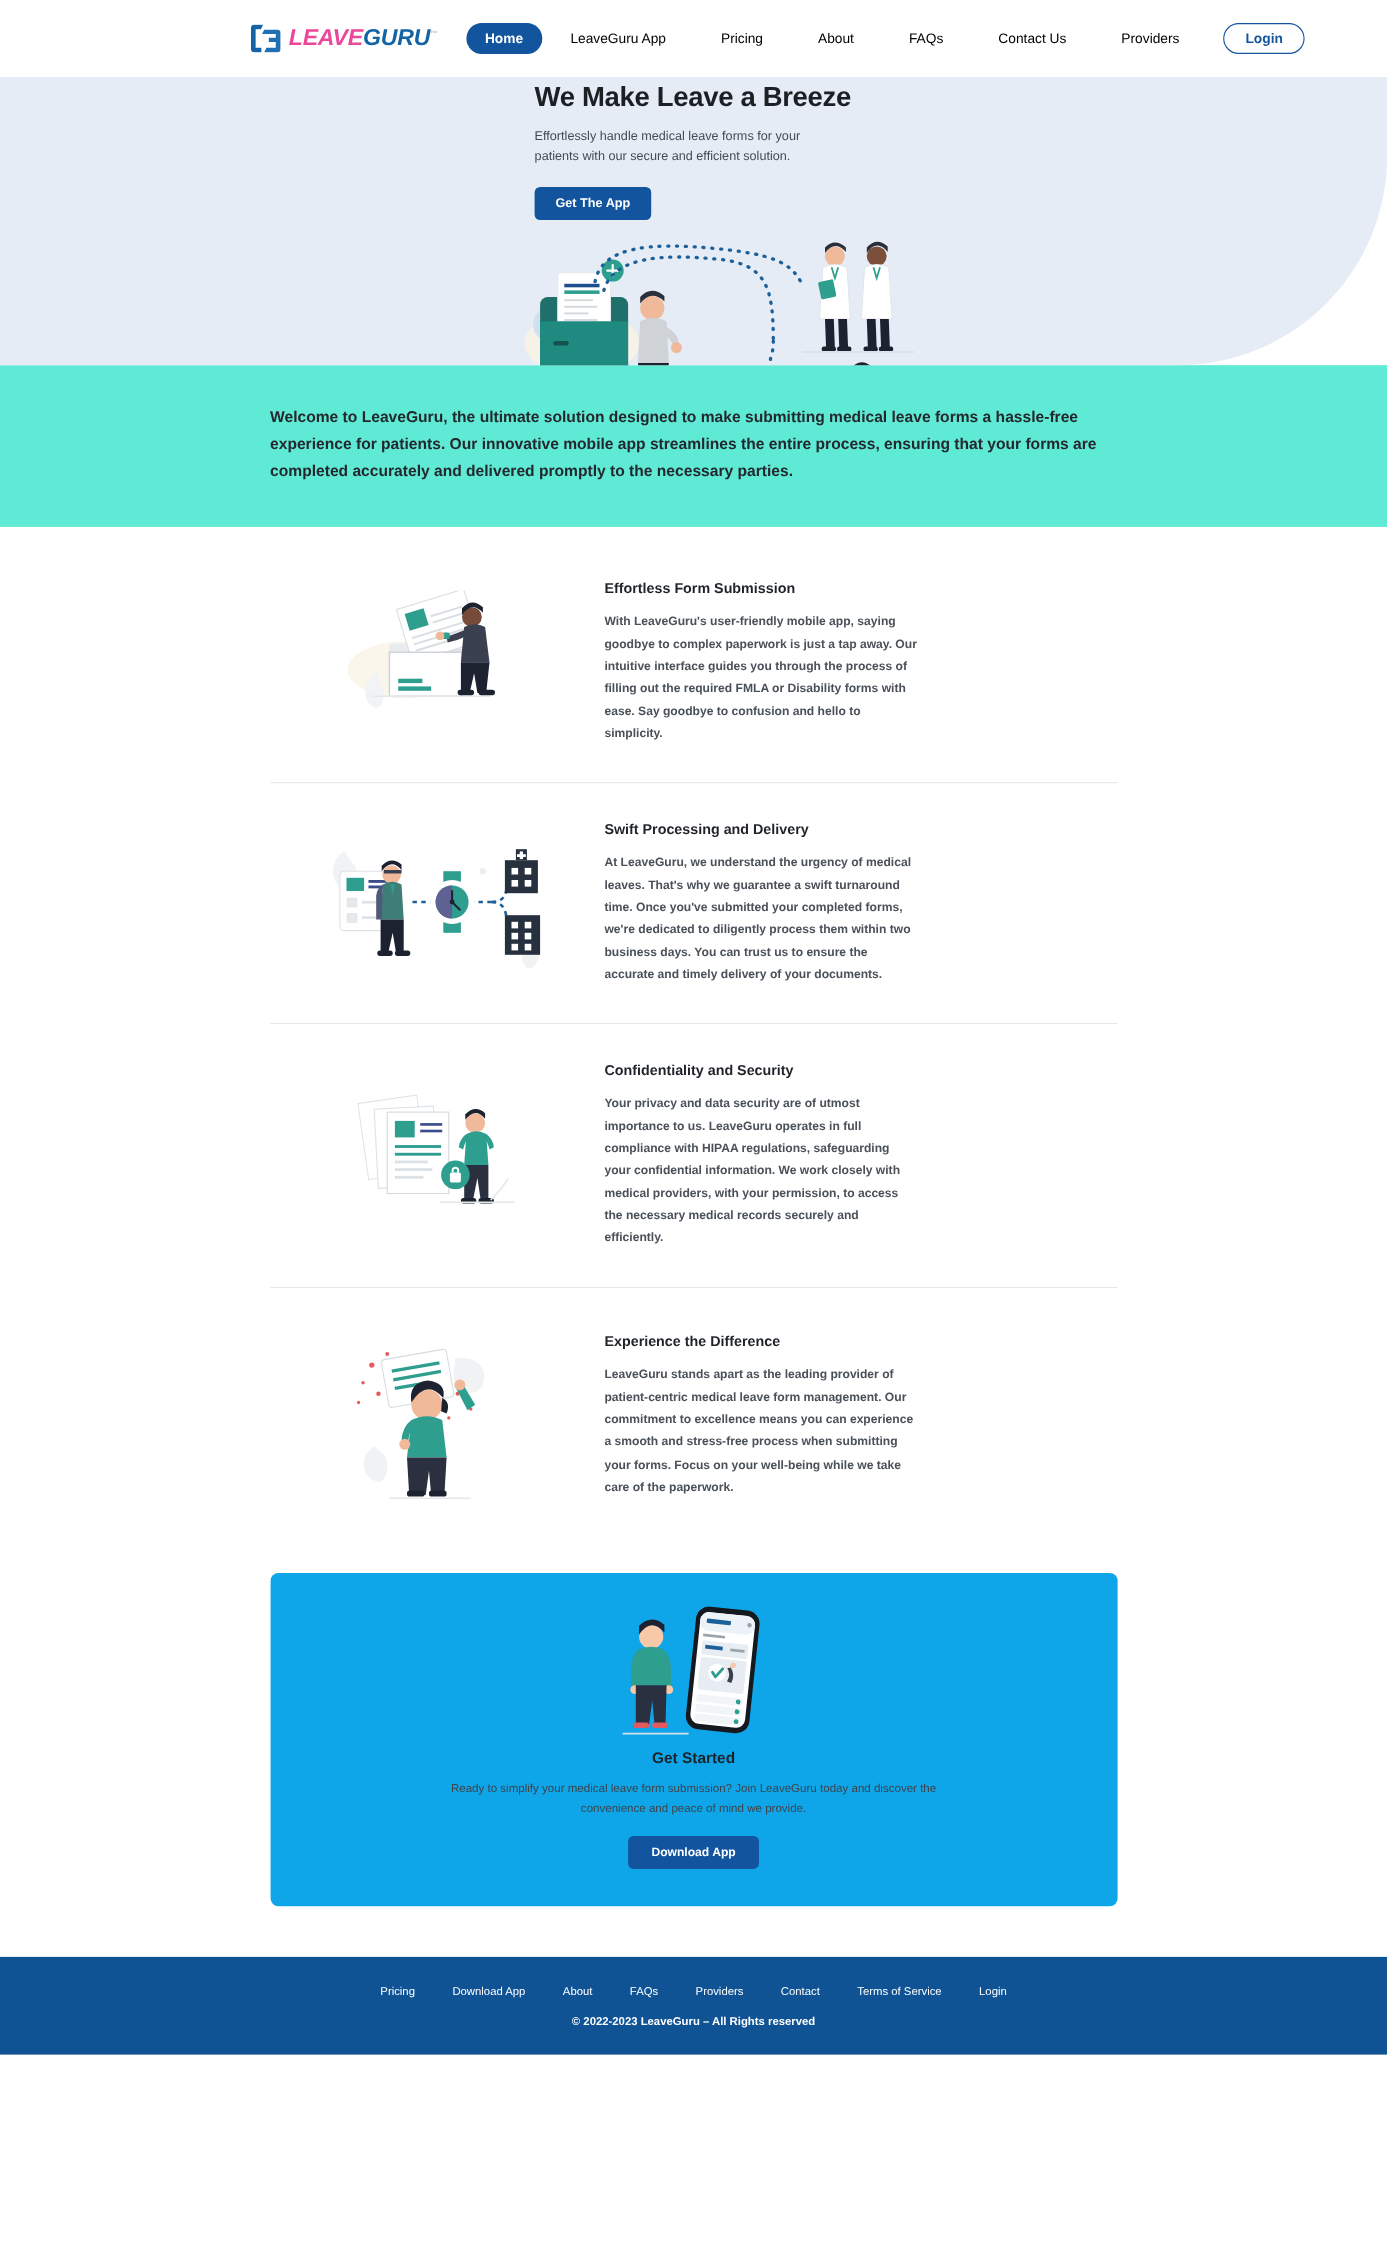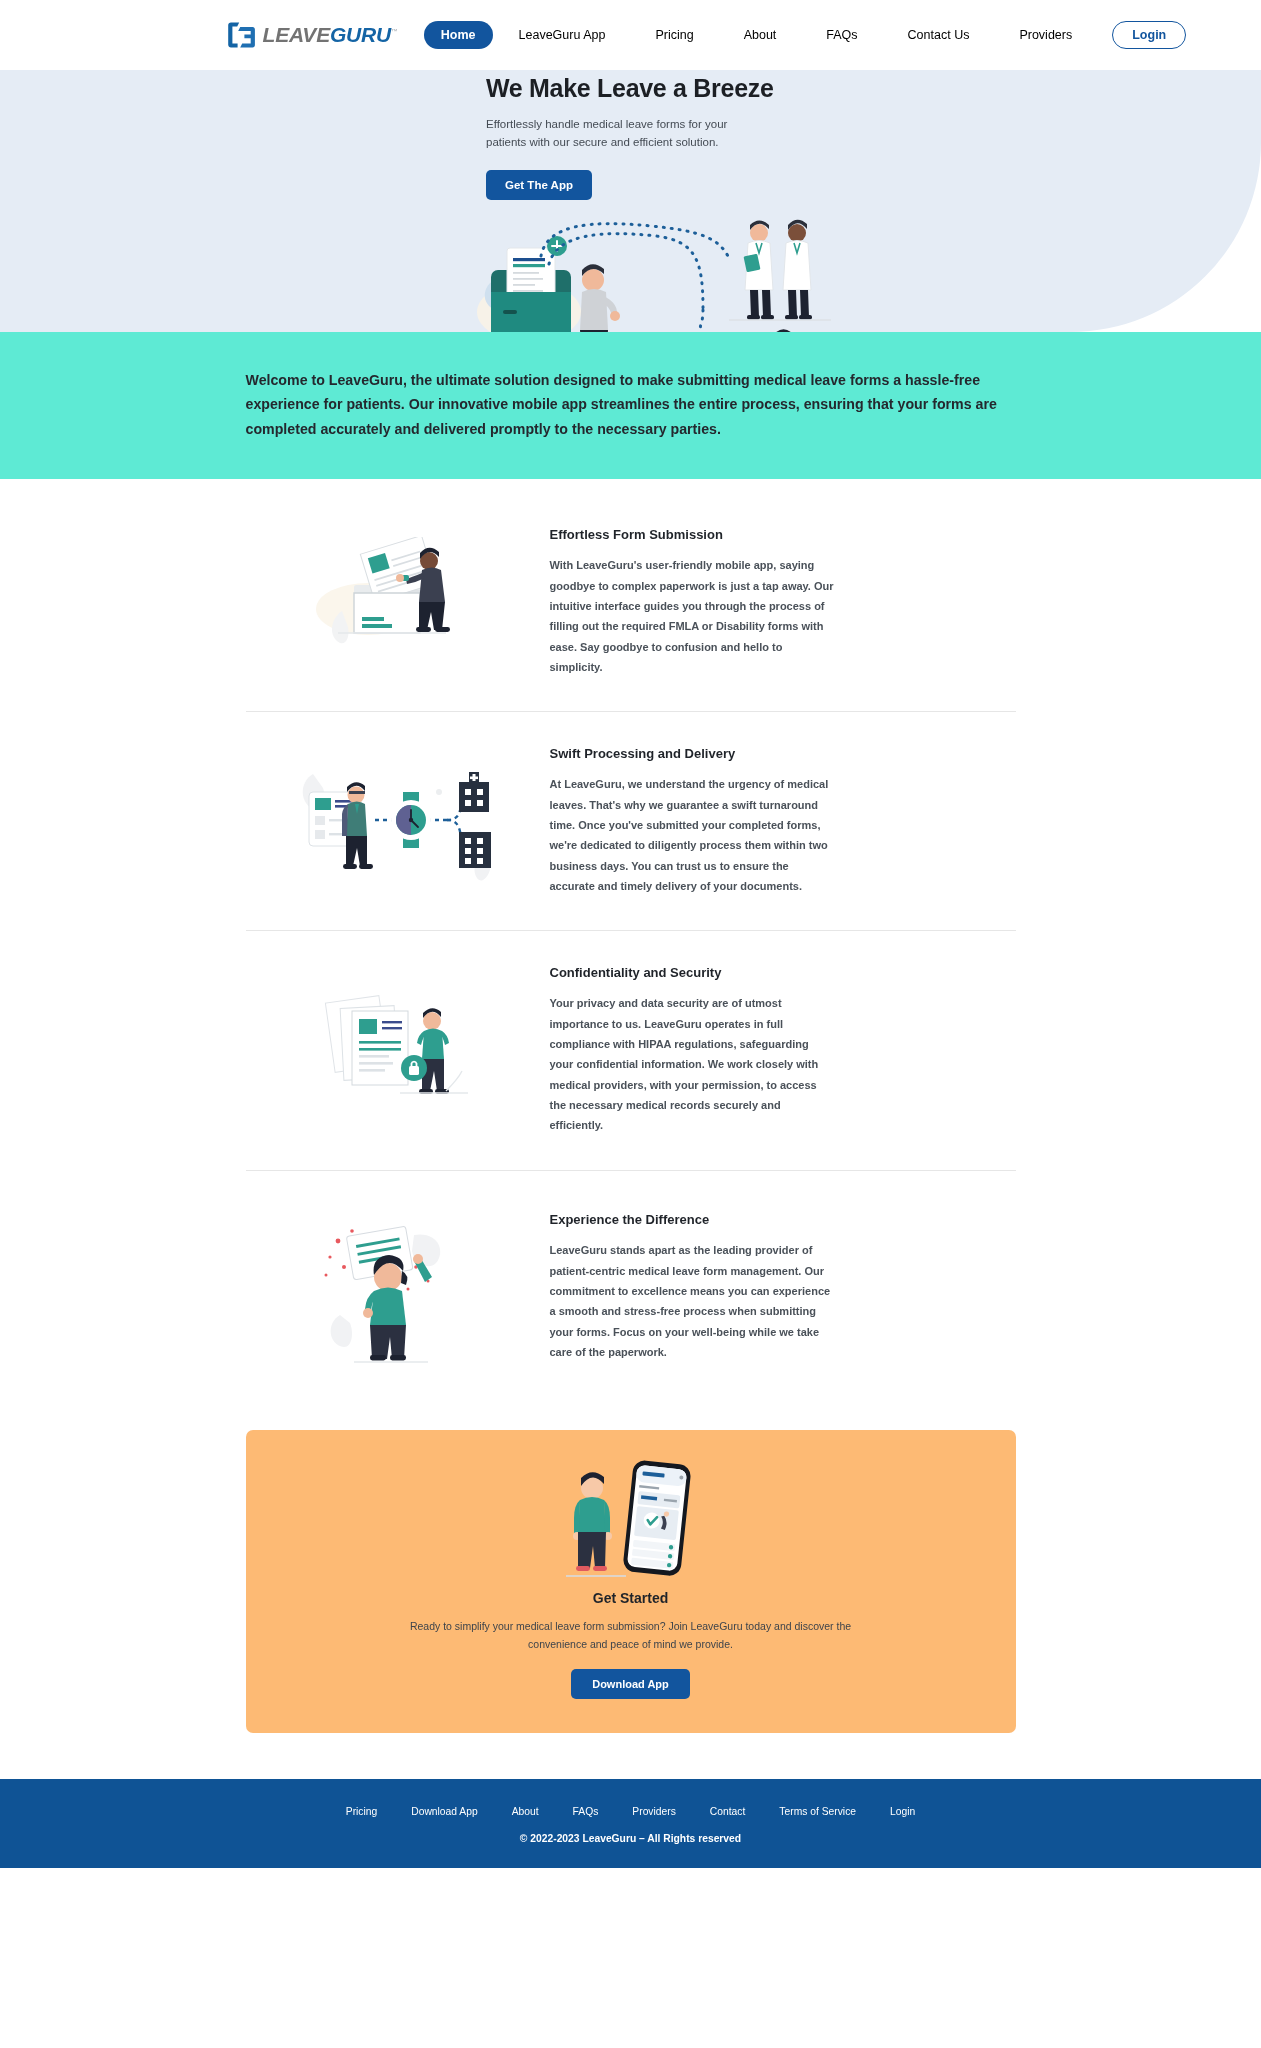--- a/index.html
+++ b/index.html
@@ -33,21 +33,21 @@
     margin-right: 26px;
   }
   .logo-mark { width: 30px; height: 26px; flex: none; display:block; }
   .logo-text {
     font-size: 21px;
     font-weight: 700;
     font-style: italic;
     letter-spacing: -0.2px;
     white-space: nowrap;
   }
-  .logo-text .lt-grey { color: #737373; }
+  .logo-text .lt-grey { color: #ec4899; }
   .logo-text .lt-blue { color: #1464a5; }
   .logo-tm { font-size: 7px; vertical-align: super; color: #b9bdc2; font-style: normal; }
 
   .nav-links { display: flex; align-items: center; gap: 2px; }
   .nav-link {
     font-size: 12.5px;
     color: #000000;
     padding: 7px 24px;
     white-space: nowrap;
     cursor: pointer;
@@ -162,21 +162,21 @@
     font-size: 11px;
     line-height: 1.85;
     color: #4a5159;
     max-width: 285px;
     font-weight: bold;
   }
 
   
   .cta-wrap { width: 770px; margin: 26px auto 0; }
   .cta-card {
-    background: #fdba74;
+    background: #0ea5e9;
     border-radius: 7px;
     padding: 26px 30px 34px;
     text-align: center;
   }
   .cta-art { display: flex; justify-content: center; margin-bottom: 6px; }
   .cta-title {
     font-size: 14px;
     font-weight: 700;
     color: #1f2329;
     margin-bottom: 11px;

